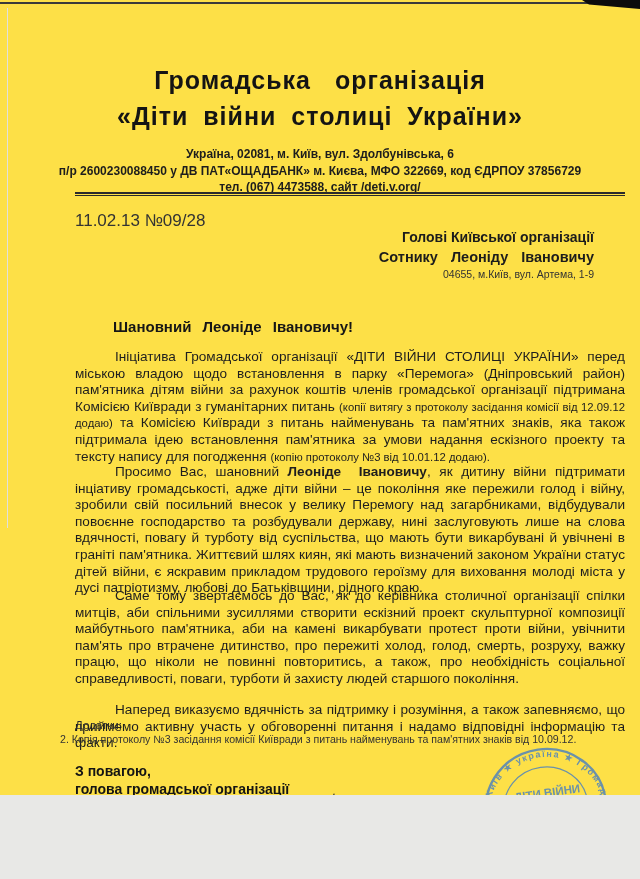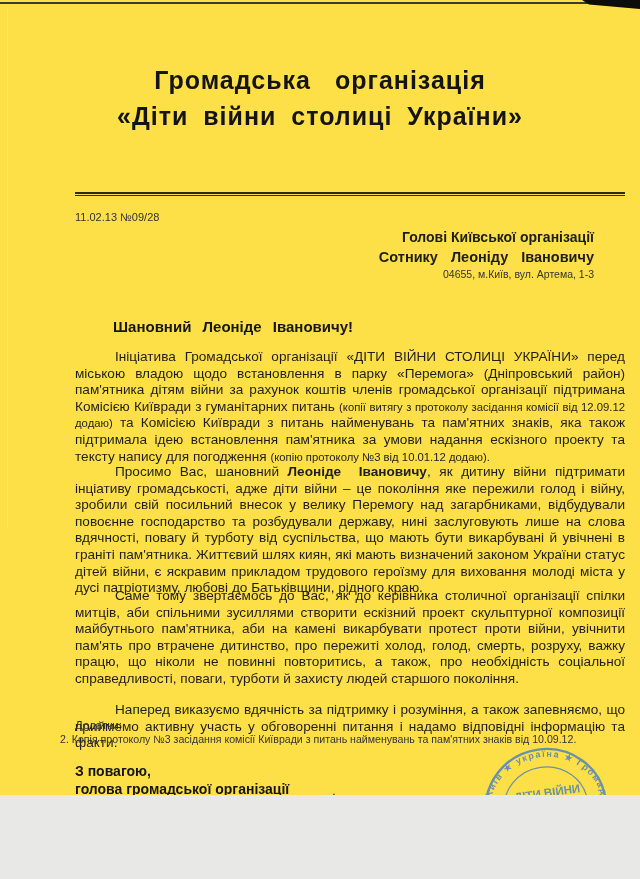--- a/index.html
+++ b/index.html
@@ -21,21 +21,21 @@
 
   
   .header { position:absolute; top:66px; left:30px; width:580px; text-align:center; }
   .org-type { font-size:25px; font-weight:bold; letter-spacing:1px; word-spacing:16px; color:#141414; }
   .org-name { font-size:25px; font-weight:bold; letter-spacing:1px; word-spacing:7px; color:#141414; margin-top:7px; }
   .addr { margin-top:15px; font-size:12px; font-weight:bold; line-height:16.5px; color:#1d1d1d; }
 
   .separator { position:absolute; top:192px; left:75px; width:550px; height:4px;
                border-top:2px solid #2a2a2a; border-bottom:1px solid #2a2a2a; }
 
-  .date-ref { position:absolute; top:211px; left:75px; font-size:11px; color:#333; }
+  .date-ref { position:absolute; top:211px; left:75px; font-size:17px; color:#333; }
 
   .recipient { position:absolute; top:228px; right:46px; text-align:right; color:#1c1c1c; }
   .recipient .r-line { font-size:14px; font-weight:bold; line-height:19px; }
   .recipient .r-name { font-size:14.5px; font-weight:bold; line-height:20px; word-spacing:9px; }
   .recipient .r-addr { font-size:10.5px; font-weight:normal; line-height:14px; color:#333; }
 
   .salutation { position:absolute; top:318px; left:113px; font-size:15px; font-weight:bold;
                 word-spacing:7px; color:#161616; }
 
   .para { position:absolute; left:75px; width:550px; font-size:13.6px; line-height:16.6px;
@@ -66,30 +66,35 @@
 
 <div class="page">
 
   <div class="scan-top-line"></div>
   <div class="scan-top-wedge"></div>
   <div class="scan-left-line"></div>
 
   <div class="header">
     <div class="org-type">Громадська організація</div>
     <div class="org-name">«Діти війни столиці України»</div>
+    <div class="addr">
+      <div>Україна, 02081, м. Київ, вул. Здолбунівська, 6</div>
+      <div>п/р 2600230088450 у ДВ ПАТ«ОЩАДБАНК» м. Києва, МФО 322669, код ЄДРПОУ 37856729</div>
+      <div>тел. (067) 4473588, сайт /deti.v.org/</div>
+    </div>
   </div>
 
   <div class="separator"></div>
 
   <div class="date-ref">11.02.13 №09/28</div>
 
   <div class="recipient">
     <div class="r-line">Голові Київської організації</div>
     <div class="r-name">Сотнику Леоніду Івановичу</div>
-    <div class="r-addr">04655, м.Київ,  вул. Артема, 1-3</div>
+    <div class="r-addr">04655, м.Київ,  вул. Артема, 1-9</div>
   </div>
 
   <div class="salutation">Шановний Леоніде Івановичу!</div>
 
   <div class="para p1"><span>Ініціатива Громадської організації «ДІТИ ВІЙНИ СТОЛИЦІ УКРАЇНИ» перед міською владою щодо встановлення в парку «Перемога»  (Дніпровський район) пам'ятника дітям війни за рахунок коштів членів громадської організації підтримана Комісією  Київради з гуманітарних  питань </span><span class="small-inline">(копії витягу  з протоколу засідання комісії від 12.09.12 додаю)</span><span> та Комісією  Київради  з питань найменувань та пам'ятних знаків, яка також підтримала ідею встановлення пам'ятника за умови надання ескізного проекту та тексту напису для погодження </span><span class="small-inline">(копію протоколу №3 від 10.01.12 додаю).</span></div>
 
   <div class="para p2"><span>Просимо Вас, шановний </span><span class="bold-inline">Леоніде Івановичу</span><span>, як дитину війни підтримати інціативу громадськості,  адже діти війни – це  покоління яке пережили голод і війну, зробили свій посильний внесок у велику Перемогу над загарбниками, відбудували повоєнне господарство та розбудували  державу, нині заслуговують лише на слова вдячності, повагу й турботу від суспільства, що мають бути викарбувані  й увічнені в граніті пам'ятника. Життєвий шлях киян, які мають визначений законом України статус дітей війни, є яскравим прикладом трудового героїзму  для  виховання молоді міста у дусі патріотизму, любові до Батьківщини, рідного краю.</span></div>
 
   <div class="para p3">Саме тому звертаємось до Вас, як до керівника столичної організації спілки митців, аби спільними зусиллями створити ескізний проект скульптурної композиції майбутнього пам'ятника, аби на камені  викарбувати  протест проти війни, увічнити пам'ять про втрачене дитинство, про пережиті холод, голод, смерть, розруху, важку працю, що ніколи не повинні повторитись, а також, про необхідність соціальної справедливості, поваги, турботи й захисту людей старшого покоління.</div>
 

